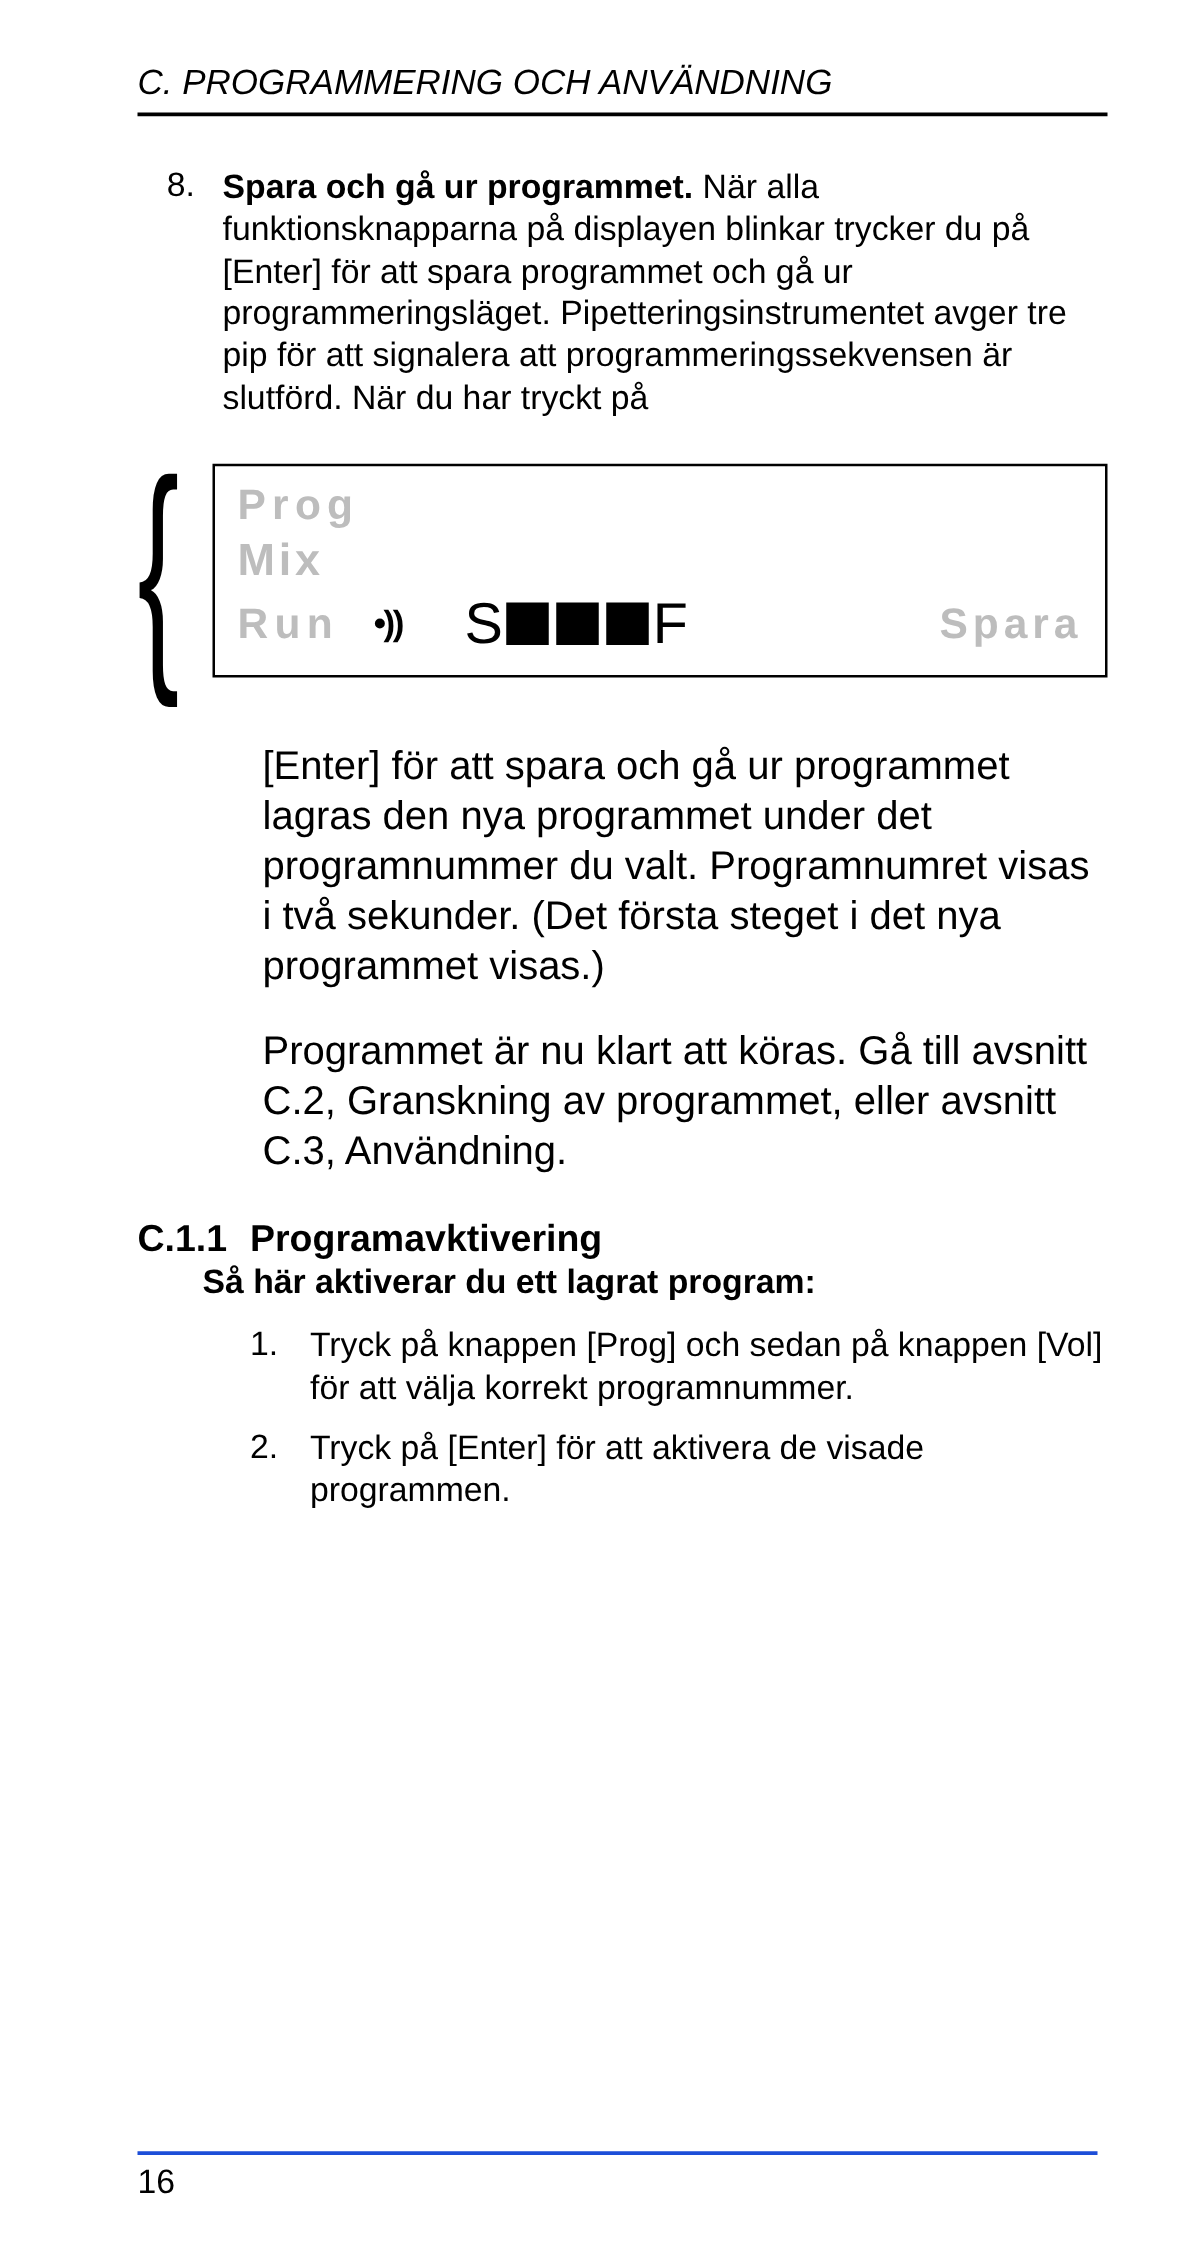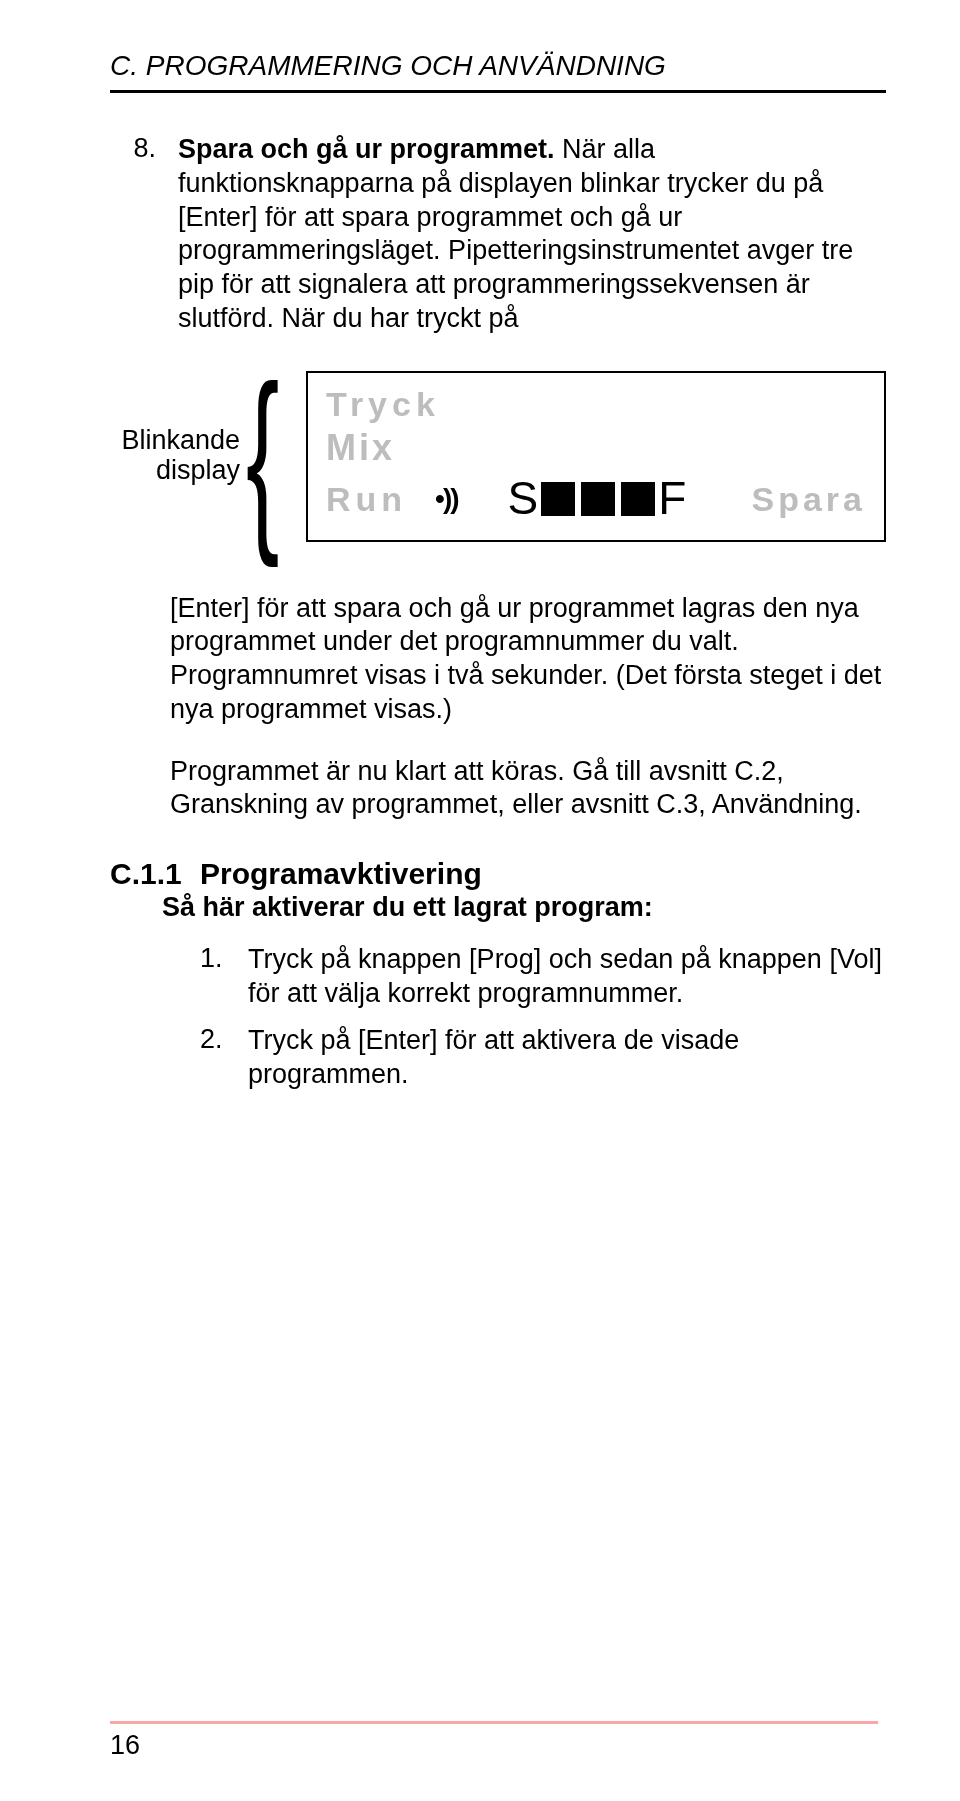--- a/index.html
+++ b/index.html
@@ -119,22 +119,22 @@
     background: #000;
     margin: 0 3px;
   }
   .purge {
     font-size: 34px;
     letter-spacing: 4px;
     margin-left: auto;
   }
 
   .indent-text {
-    margin-left: 60px;
-    font-size: 27px;
+    margin-left: 100px;
+    font-size: 32px;
     line-height: 1.25;
     margin-bottom: 28px;
   }
 
   .subsection {
     display: flex;
     margin-top: 35px;
   }
   .subsection-num {
     font-size: 30px;
@@ -167,47 +167,43 @@
     flex: 1;
     font-size: 27px;
     line-height: 1.25;
   }
 
   .footer {
     position: absolute;
     bottom: 40px;
     left: 110px;
     right: 70px;
-    border-top: 3px solid #fca5a5;
+    border-top: 3px solid #1d4ed8;
     padding-top: 6px;
     font-size: 27px;
   }
 </style>
 </head>
 <body>
 
 <div class="page">
 
   <div class="header">C. PROGRAMMERING OCH ANVÄNDNING</div>
 
   <div class="step-block">
     <div class="step-num">8.</div>
     <div class="step-body">
       <span class="step-title">Spara och gå ur programmet.</span><span> När alla funktionsknapparna på displayen blinkar trycker du på [Enter] för att spara programmet och gå ur programmeringsläget. Pipetteringsinstrumentet avger tre pip för att signalera att programmeringssekvensen är slutförd. När du har tryckt på</span>
     </div>
   </div>
 
   <div class="blink-row">
-    <div class="blink-label">
-      <span>Blinkande</span><br>
-      <span>display</span>
-    </div>
     <div class="brace">{</div>
     <div class="display-box">
-      <div class="row fill">Tryck</div>
+      <div class="row fill">Prog</div>
       <div class="row mix">Mix</div>
       <div class="row bottom-row">
         <span class="run">Run</span>
         <span class="sound-icon">•))</span>
         <span class="sf-block">
           <span class="s-letter">S</span>
           <span class="square"></span>
           <span class="square"></span>
           <span class="square"></span>
           <span class="f-letter">F</span>

